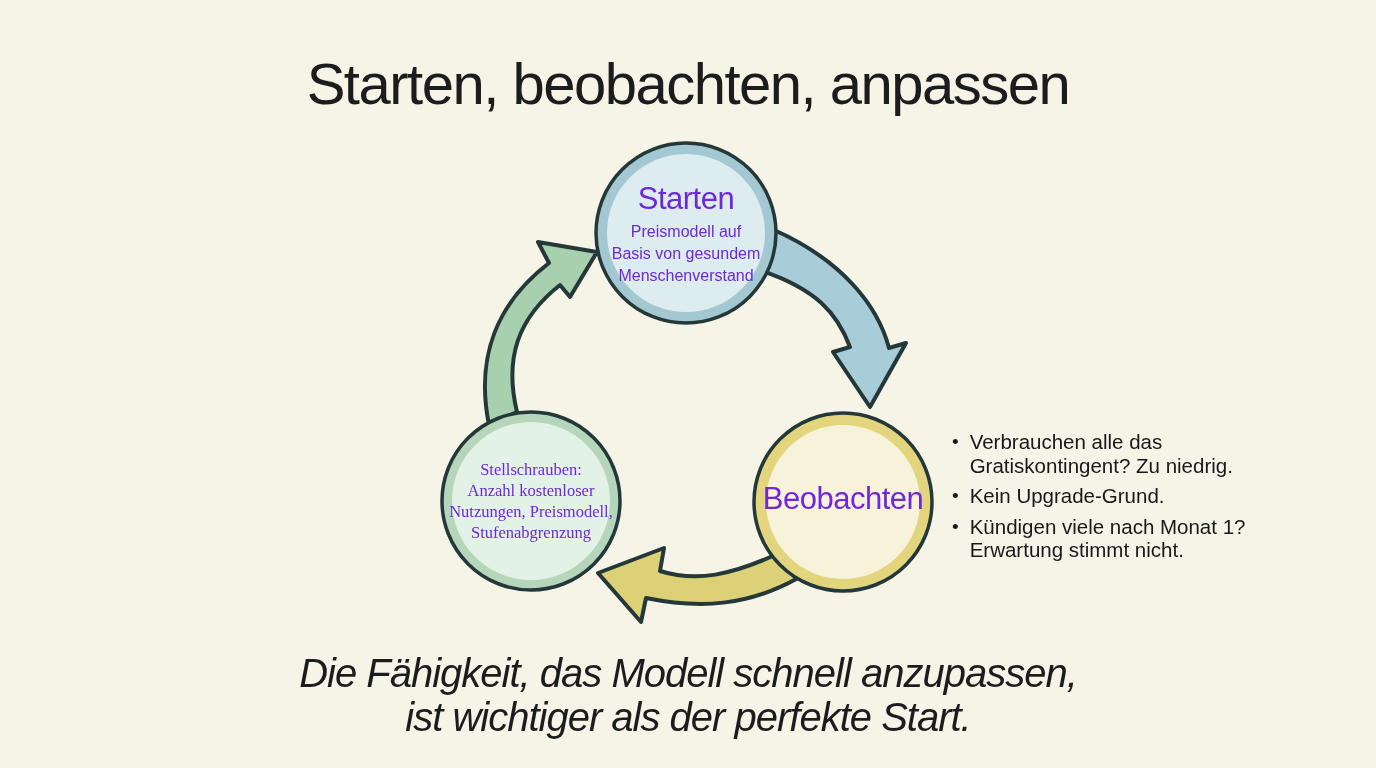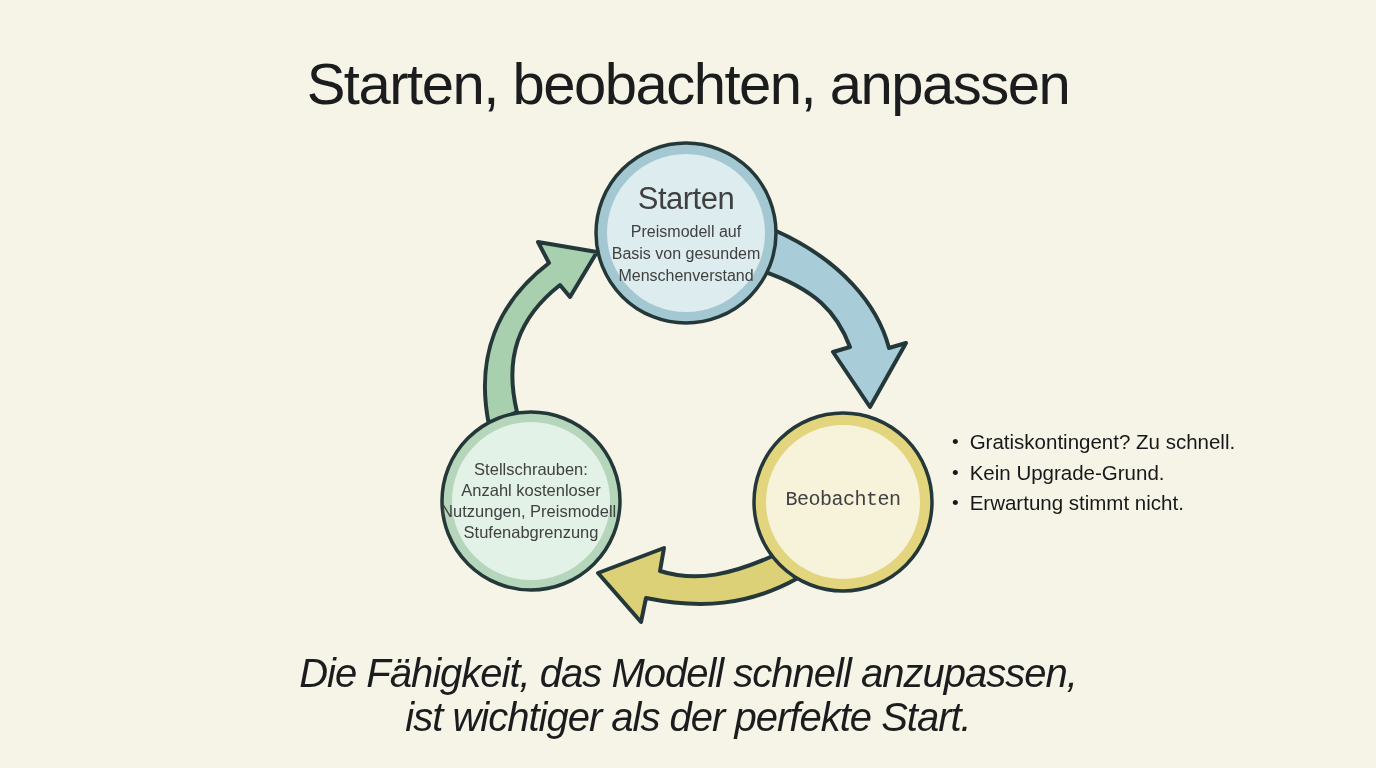--- a/index.html
+++ b/index.html
@@ -17,29 +17,29 @@
     font-size:58px;font-weight:500;letter-spacing:-1.5px;
     color:var(--text_dark,#1b1c1e);
   }
   svg.diagram{position:absolute;left:0;top:0;width:1376px;height:768px;}
   .shape-outline{stroke:var(--outline,#24383a);}
   .arrow{stroke-width:4;stroke-linejoin:round;}
   .ring{stroke-width:3.5;}
   .node-text{
     position:absolute;display:flex;flex-direction:column;
     align-items:center;justify-content:center;text-align:center;
-    color:#404040;
+    color:#6d28d9;
   }
   #starten-text{left:596px;top:152px;width:180px;height:164px;}
   #anpassen-text{left:441px;top:417px;width:180px;height:168px;}
   #beobachten-text{left:748px;top:421px;width:190px;height:163px;}
   .node-label{font-size:31px;font-weight:500;letter-spacing:-0.5px;margin-bottom:4px;}
-  #beobachten-text .node-label{font-size:20px;margin-bottom:7px;font-family:Liberation Mono, monospace;}
+  #beobachten-text .node-label{font-size:31px;margin-bottom:7px;}
   .node-sub{font-size:16px;line-height:22px;font-weight:400;}
-  #anpassen-text .node-sub{font-size:16.5px;line-height:21px;}
+  #anpassen-text .node-sub{font-size:16.5px;line-height:21px;font-family:Liberation Serif, serif;}
   .node-sub span{display:block;}
   .bullets{position:absolute;left:952px;top:430px;width:330px;}
   .bullet-item{
     display:flex;gap:11px;margin-bottom:7px;
     font-size:20.5px;line-height:23.5px;color:#17181a;
   }
   .bullet-marker{font-size:19px;line-height:23.5px;}
   .bullet-text span{display:block;}
   .caption{
     position:absolute;left:0;top:651px;width:100%;
@@ -95,32 +95,34 @@
   </div>
 
   <div class="node-text" id="beobachten-text">
     <div class="node-label">Beobachten</div>
   </div>
 
   <div class="bullets">
     <div class="bullet-item">
       <span class="bullet-marker">•</span>
       <span class="bullet-text">
-        <span>Gratiskontingent? Zu schnell.</span>
+        <span>Verbrauchen alle das</span>
+        <span>Gratiskontingent? Zu niedrig.</span>
       </span>
     </div>
     <div class="bullet-item">
       <span class="bullet-marker">•</span>
       <span class="bullet-text">
         <span>Kein Upgrade-Grund.</span>
       </span>
     </div>
     <div class="bullet-item">
       <span class="bullet-marker">•</span>
       <span class="bullet-text">
+        <span>Kündigen viele nach Monat 1?</span>
         <span>Erwartung stimmt nicht.</span>
       </span>
     </div>
   </div>
 
   <div class="caption">
     <span>Die Fähigkeit, das Modell schnell anzupassen,</span>
     <span>ist wichtiger als der perfekte Start.</span>
   </div>
 

